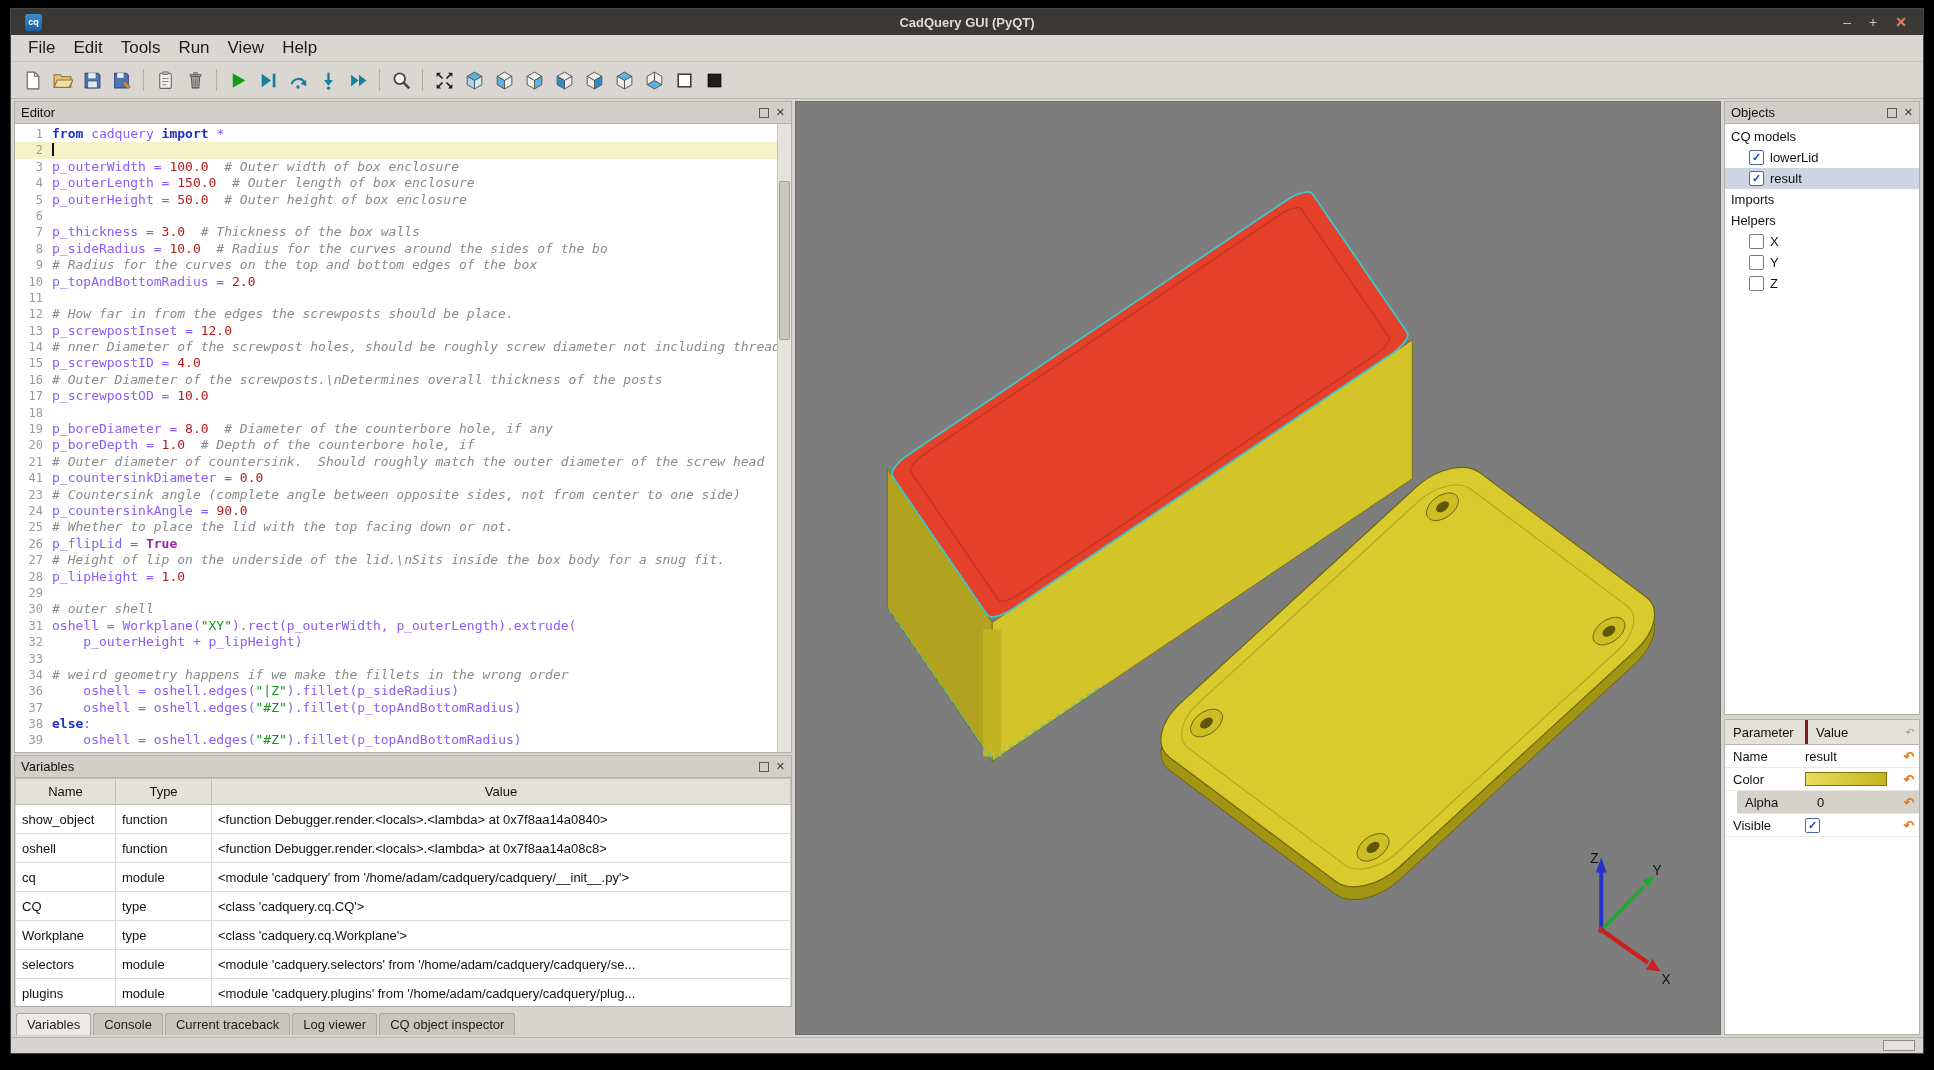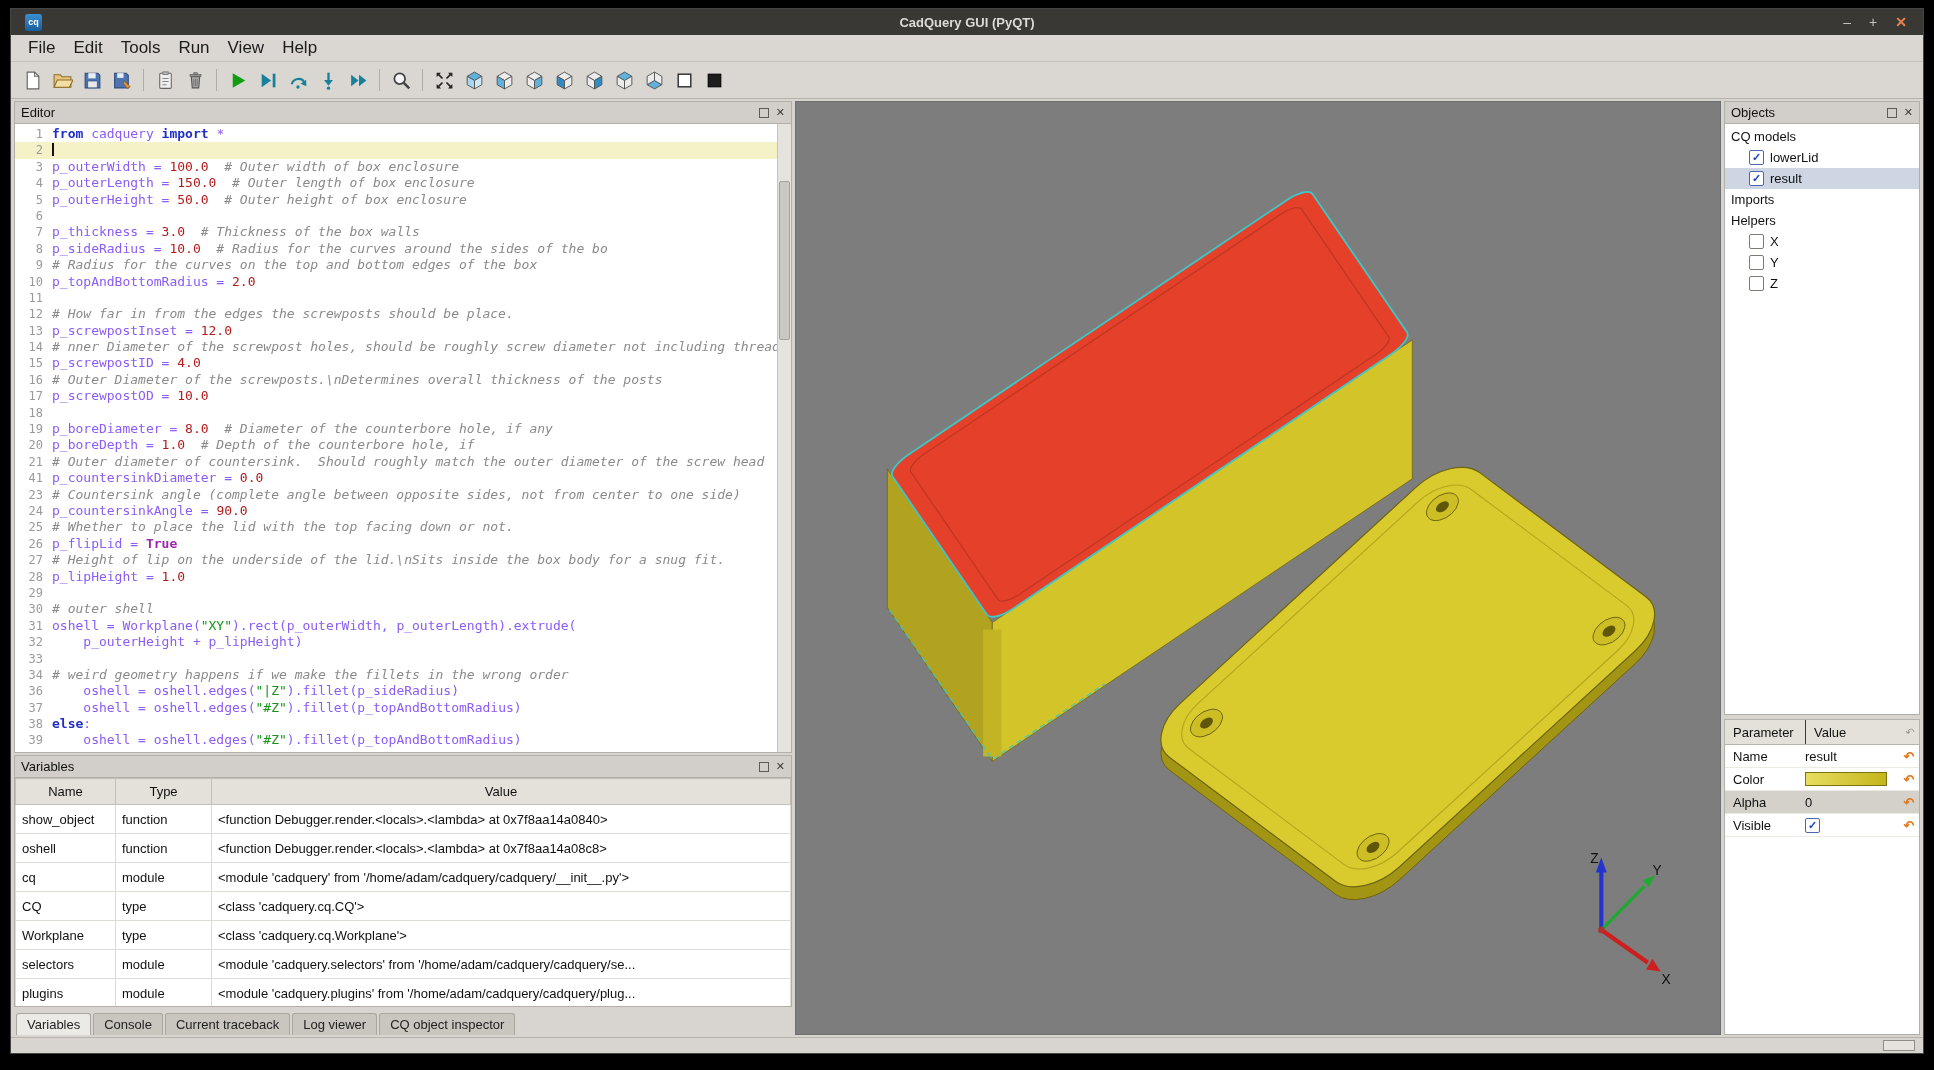--- a/index.html
+++ b/index.html
@@ -77,26 +77,26 @@
   .tree-row{height:21px;display:flex;align-items:center;font-size:13px;color:#111;padding-left:6px;}
   .tree-row.lvl1{padding-left:24px;}
   .tree-row.selected{background:var(--selection,#cdd6e2);}
   .cb{width:13px;height:13px;border:1px solid #7e7a74;background:#fff;margin-right:6px;flex:none;display:flex;
       align-items:center;justify-content:center;font-size:11px;font-weight:bold;color:#1b49c8;line-height:1;border-radius:2px;}
   .cb.checked{border-color:#4a68b0;}
 
   
   .params-dock{flex:1;margin-top:4px;display:flex;flex-direction:column;min-height:0;}
   .params-header{height:24px;background:#e4e1db;border:1px solid #b6b2ac;display:flex;align-items:center;font-size:13px;flex:none;color:#111;}
-  .ph-name{width:72px;padding-left:8px;border-right:1px solid #7f1d1d;height:100%;display:flex;align-items:center;}
+  .ph-name{width:72px;padding-left:8px;border-right:3px solid #7f1d1d;height:100%;display:flex;align-items:center;}
   .ph-value{flex:1;padding-left:8px;}
   .ph-icon{width:18px;color:#9b978f;font-size:11px;text-align:center;}
   .params-body{flex:1;background:#fff;border:1px solid #b2aea8;border-top:none;overflow:hidden;}
   .param-row{height:22px;display:flex;align-items:center;font-size:13px;border-bottom:1px solid #eceae5;}
-  .param-row.selected{background:#d4d1cb;}
+  .param-row.selected{background:#d4d1cb;margin-left:12px;}
   .pr-name{width:72px;padding-left:8px;flex:none;color:#111;}
   .pr-value{flex:1;display:flex;align-items:center;min-width:0;color:#111;}
   .swatch{width:80px;height:12px;border:1px solid #7c7210;
           background:linear-gradient(90deg,var(--swatch-from,#e8de60),var(--swatch-to,#c4b41c));}
   .pr-undo{width:20px;flex:none;color:#e0791c;font-size:13px;text-align:center;font-weight:bold;}
 
   
   .statusbar{height:15px;background:#d8d4cf;border-top:1px solid #b6b2ac;position:relative;flex:none;}
   .grip{position:absolute;right:8px;top:2px;width:30px;height:9px;border:1px solid #8f8b85;background:#e6e3de;}
 </style>

